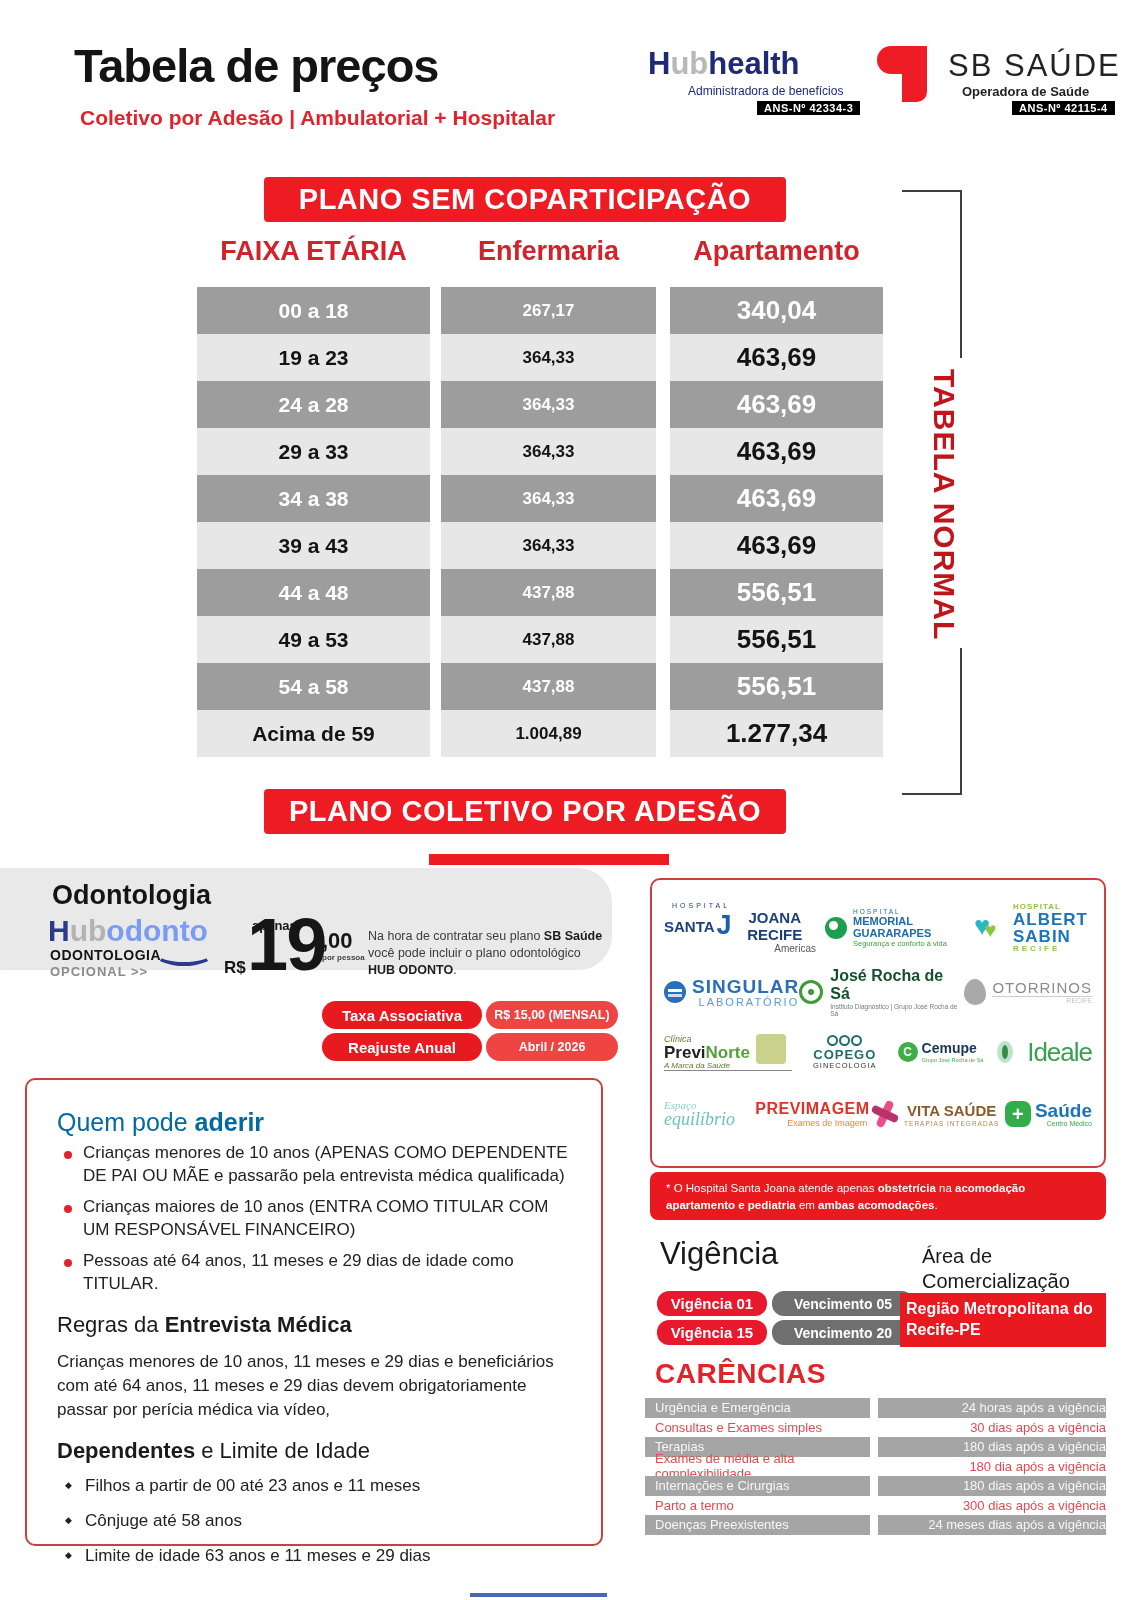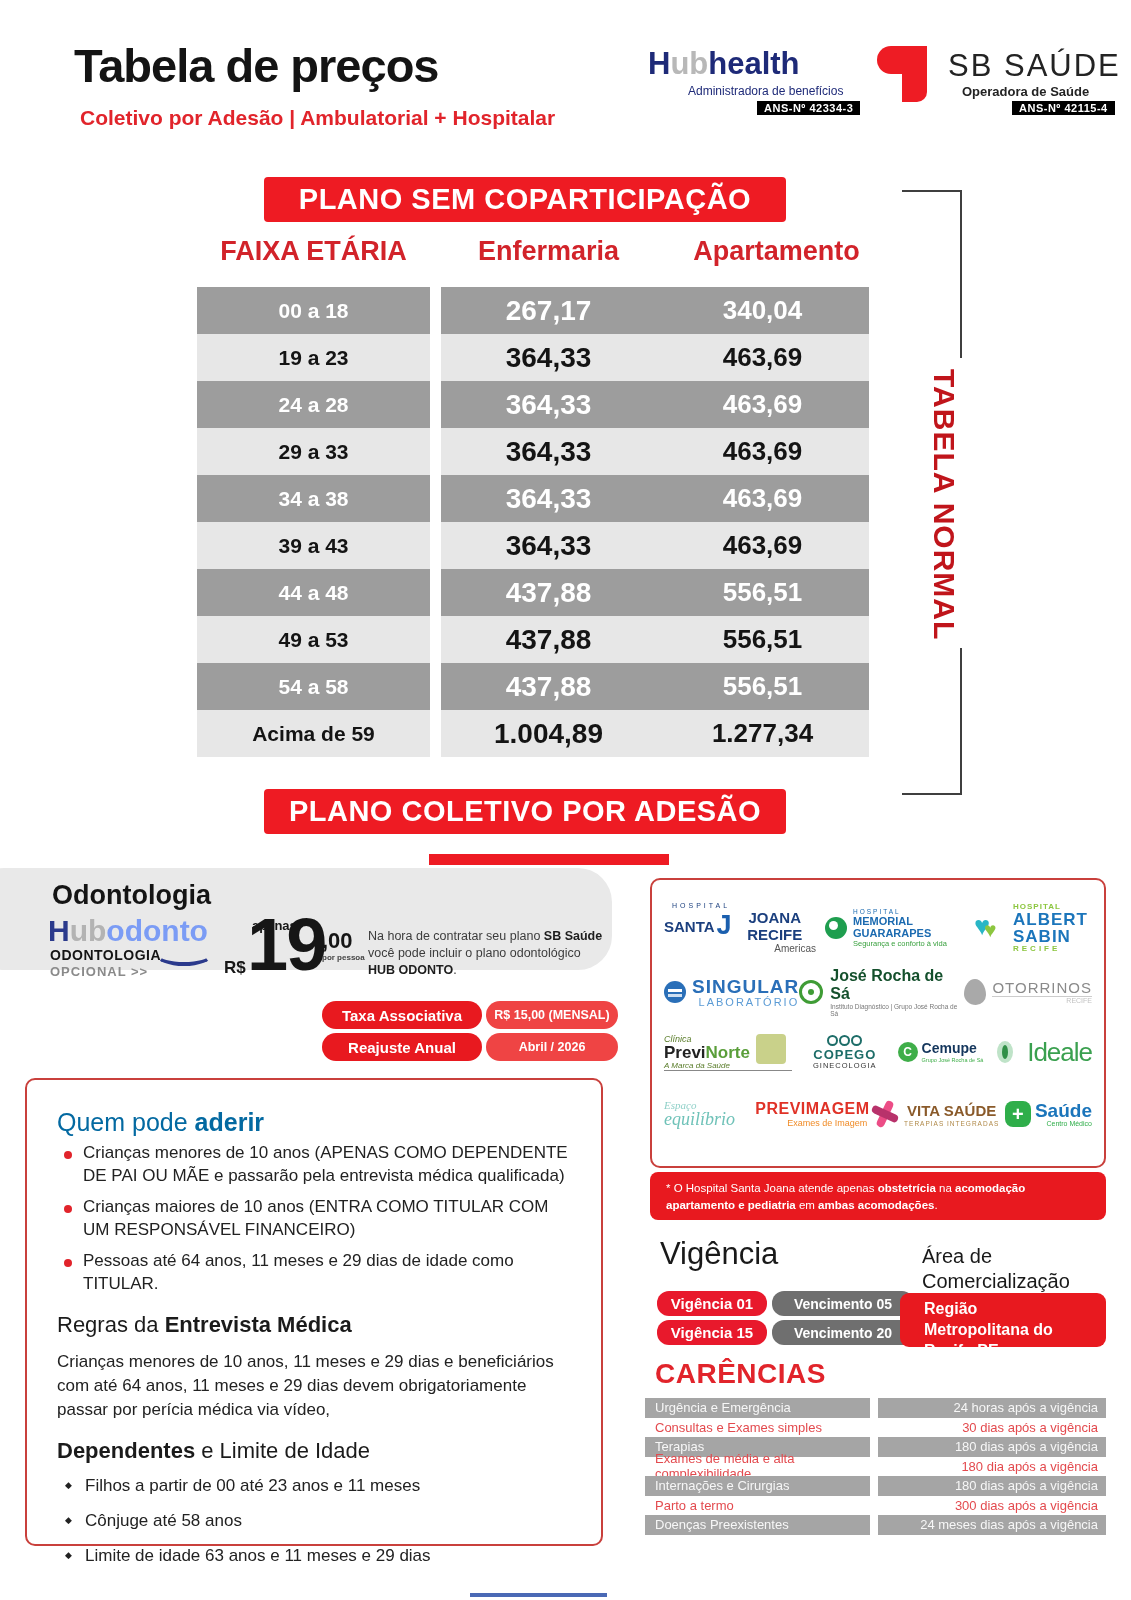--- a/index.html
+++ b/index.html
@@ -30,21 +30,21 @@
 
 
 .pt-heads{position:absolute;left:197px;top:236px;width:686px;display:flex;color:#d2232a;font-weight:bold}
 .pt-heads .h1{width:233px;margin-right:11px;text-align:center;font-size:27px}
 .pt-heads .h2{width:215px;margin-right:14px;text-align:center;font-size:27px}
 .pt-heads .h3{width:213px;text-align:center;font-size:27px}
 .pt-wrap{position:absolute;left:197px;top:287px;width:686px}
 .pt-row{display:flex;height:47px}
 .pt-row div{display:flex;align-items:center;justify-content:center;font-weight:bold}
 .pt-row .c1{width:233px;margin-right:11px;font-size:21px}
-.pt-row .c2{width:215px;font-size:28px}
+.pt-row .c2{width:215px;margin-right:14px;font-size:17px}
 .pt-row .c3{width:213px;font-size:26px}
 .pt-row.dark div{background:#9d9d9d;color:#fff}
 .pt-row.light div{background:#e7e7e7;color:#141414}
 
 
 .brk{position:absolute;background:#3f3f3f}
 .brk-v1{left:960px;top:190px;width:2px;height:168px}
 .brk-v2{left:960px;top:648px;width:2px;height:147px}
 .brk-top{left:902px;top:190px;width:60px;height:2px}
 .brk-bot{left:902px;top:793px;width:60px;height:2px}
@@ -167,28 +167,28 @@
 
 
 .vig-title{position:absolute;left:660px;top:1236px;font-size:31px;color:#191919}
 .vpill{position:absolute;height:25px;border-radius:12px;display:flex;align-items:center;justify-content:center;color:#fff;font-weight:bold;font-size:15px}
 .vpill.red{background:#e8192c}
 .vpill.gray{background:#6f6f6f;font-size:14px}
 .vp-r1{top:1291px}.vp-r2{top:1320px}
 .vp-red{left:657px;width:110px}
 .vp-gray{left:772px;width:142px}
 .area-title{position:absolute;left:922px;top:1244px;font-size:20px;color:#191919;line-height:1.25}
-.area-box{position:absolute;left:900px;top:1293px;width:206px;height:54px;background:#e8191f;border-radius:9px;color:#fff;font-weight:bold;font-size:16px;line-height:1.3;padding:6px 24px}
+.area-box{position:absolute;left:900px;top:1293px;width:206px;height:54px;background:#e8191f;border-radius:1px;color:#fff;font-weight:bold;font-size:16px;line-height:1.3;padding:6px 6px}
 
 
 .car-title{position:absolute;left:655px;top:1358px;font-size:28px;font-weight:bold;color:#e1242b;letter-spacing:.5px}
 .car-table{position:absolute;left:645px;top:1398px;width:461px}
 .car-row{display:flex;height:19.5px;align-items:stretch;font-size:13px}
 .car-row .lab{width:225px;margin-right:8px;display:flex;align-items:center;padding-left:10px}
-.car-row .val{flex:1;display:flex;align-items:center;justify-content:flex-end;padding-right:8px}
+.car-row .val{flex:1;display:flex;align-items:center;justify-content:flex-end;}
 .car-row.g .lab,.car-row.g .val{background:#a5a5a5;color:#f7f7f7}
 .car-row.w{color:#e34a4e}
 .blue-line{position:absolute;left:470px;top:1593px;width:137px;height:4px;background:#4a69b5}
 </style>
 </head>
 <body>
 
 <div class="page">
 
   <div class="title">Tabela de preços</div>

